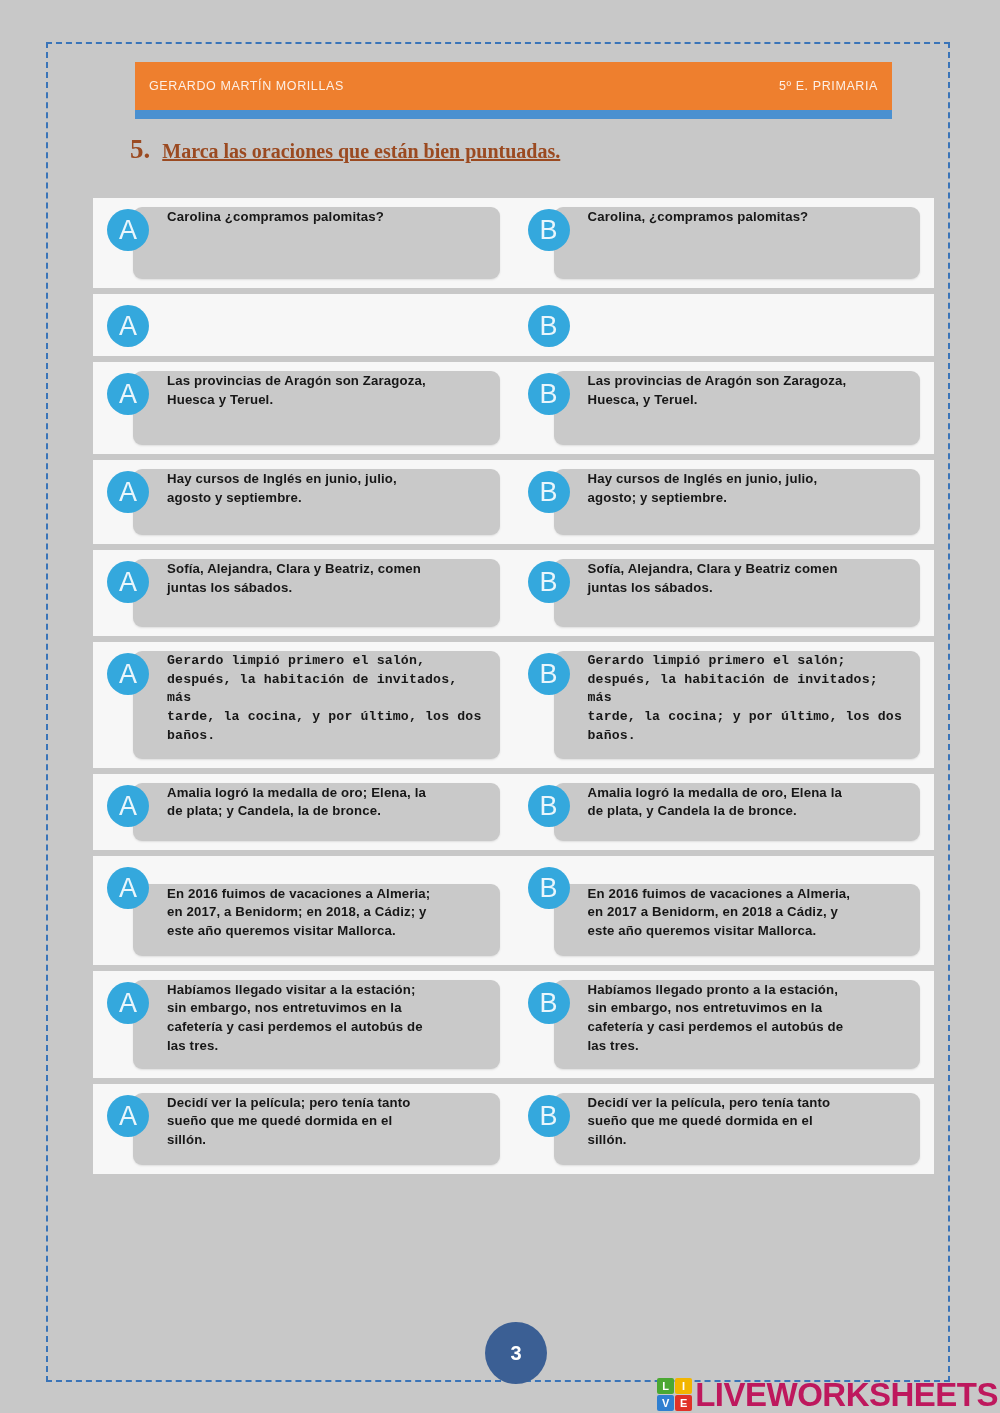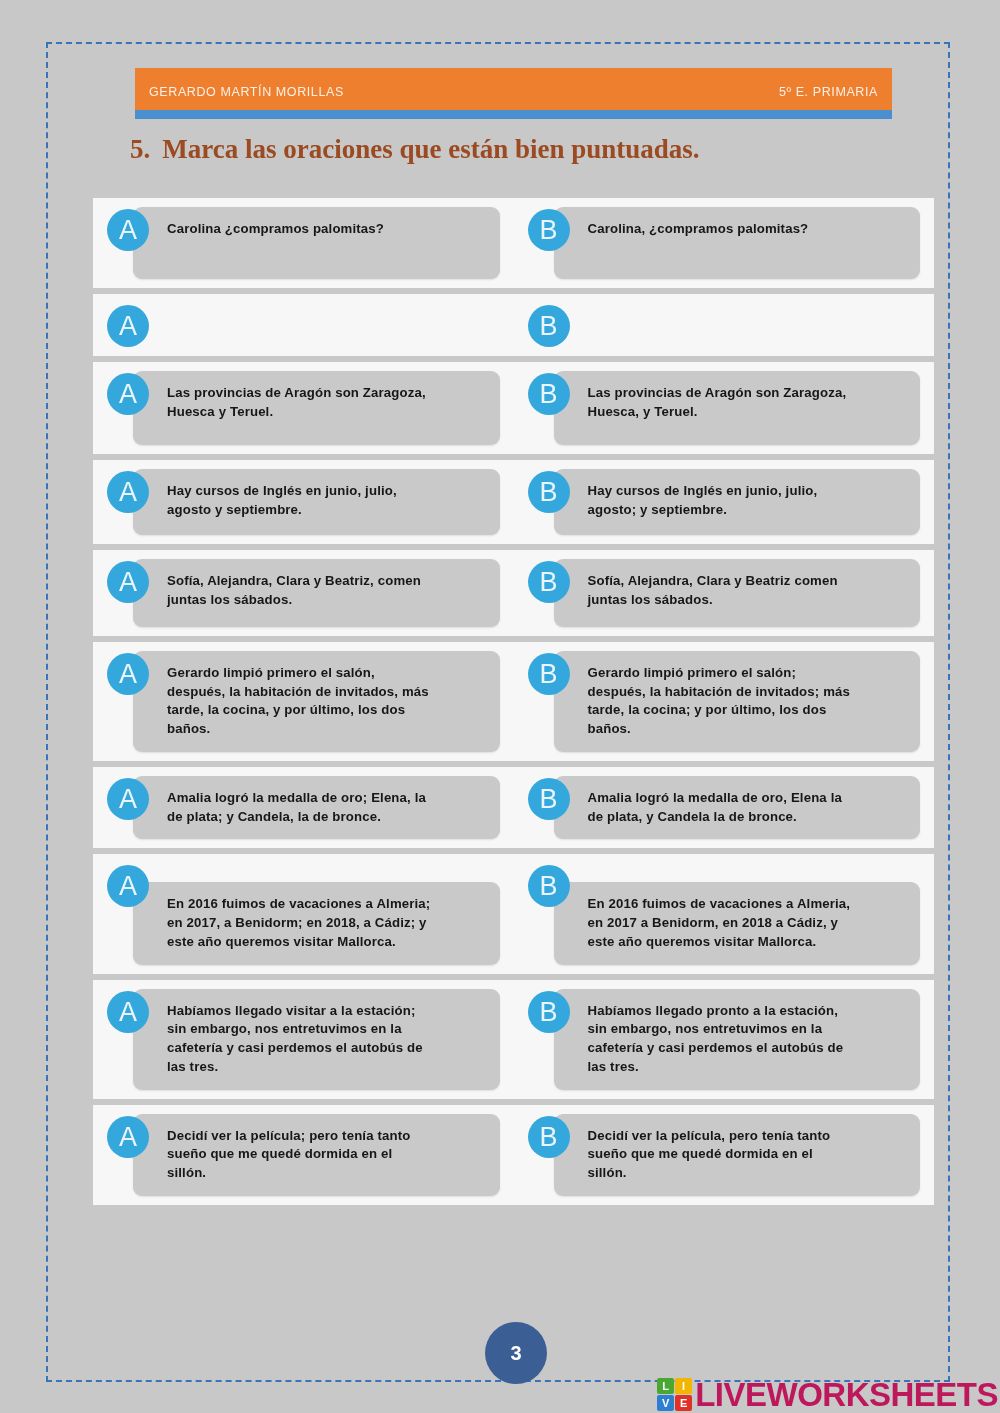--- a/index.html
+++ b/index.html
@@ -23,21 +23,21 @@
     left: 46px; top: 42px;
     width: 904px; height: 1340px;
     border: 2px dashed #3a74b8;
     border-top-width: 2px;
     pointer-events: none;
   }
 
   
   .header-band {
     position: absolute;
-    left: 135px; top: 68px;
+    left: 135px; top: 62px;
     width: 757px; height: 48px;
     background: #ee7f2e;
     display: flex;
     align-items: center;
     justify-content: space-between;
     padding: 0 14px;
   }
   .header-band .author,
   .header-band .level {
     color: #fdf0e6;
@@ -59,21 +59,21 @@
     width: 780px;
     display: flex;
     align-items: baseline;
     gap: 12px;
     font-family: "Liberation Serif", serif;
     color: #9b4a21;
     font-weight: bold;
     font-size: 27px;
   }
   .title-num { font-size: 27px; }
-  .title-text { font-size: 27px; }
+  .title-text { font-size: 20px; text-decoration: underline; }
 
   
   .list-panel {
     position: absolute;
     left: 93px; top: 198px;
     width: 841px;
     padding: 0;
     background: transparent;
   }
   .qrow {
@@ -107,21 +107,21 @@
     font-family: "Liberation Sans", sans-serif;
   }
   .opt .card {
     position: relative;
     z-index: 1;
     margin-left: -16px;
     flex: 1 1 auto;
     min-height: 74px;
     background: #c9c9c9;
     border-radius: 9px;
-    padding: 13px 16px 13px 34px;
+    padding: 1px 16px 13px 34px;
     display: flex;
     align-items: flex-start;
     box-shadow: 0 1px 2px rgba(0,0,0,0.10);
   }
   .opt.col-b .card { margin-right: 14px; }
   .opt.col-a .card { margin-right: 14px; }
   .sentence {
     color: #171717;
     font-size: 13.2px;
     font-weight: bold;
@@ -129,21 +129,21 @@
     letter-spacing: 0.15px;
     white-space: pre-line;
   }
 
   
   .qrow.h1 .card { min-height: 72px; }
   .qrow.h2 .card { min-height: 72px; }
   .qrow.h3 .card { min-height: 74px; }
   .qrow.h4 .card { min-height: 66px; }
   .qrow.h5 .card { min-height: 68px; }
-  .qrow.h6 .card { min-height: 88px; }
+  .qrow.h6 .card { min-height: 88px; font-family: Liberation Mono, monospace; }
   .qrow.h7 .card { min-height: 58px; }
   .qrow.h8 .card { min-height: 72px; margin-top: 19px; }
   .qrow.h9 .card { min-height: 88px; }
   .qrow.h10 .card { min-height: 72px; }
 
   
   .page-circle {
     position: absolute;
     left: 485px; top: 1322px;
     width: 62px; height: 62px;

